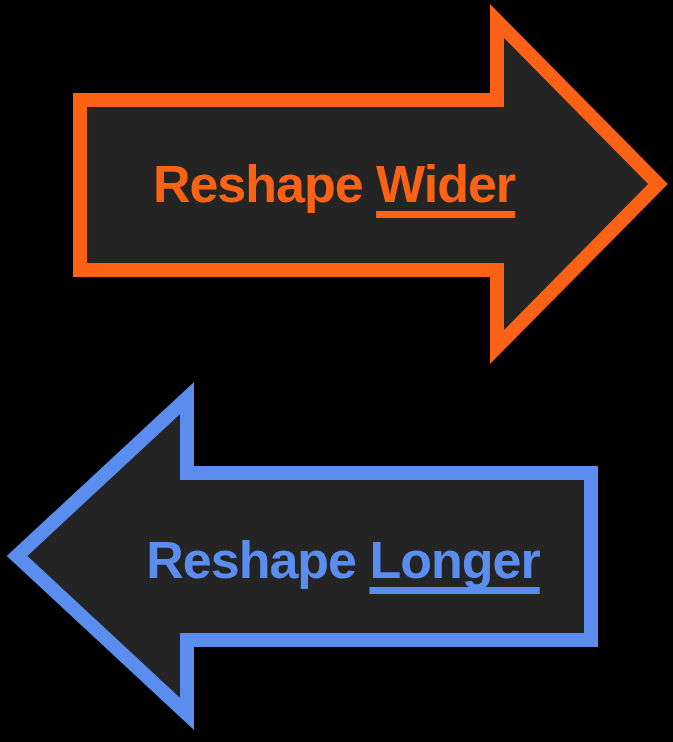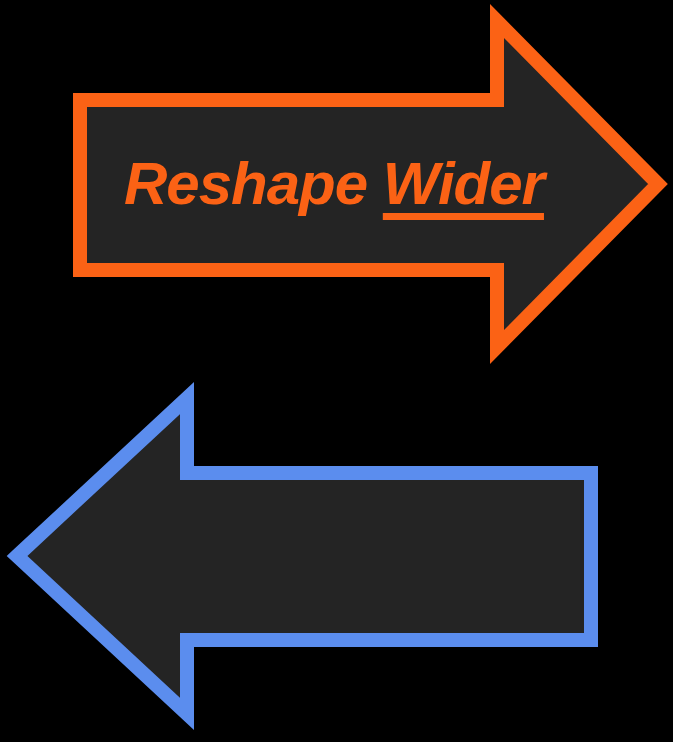--- a/index.html
+++ b/index.html
@@ -23,25 +23,24 @@
     display: block;
   }
   .arrow-shape {
     stroke-width: 14;
     stroke-linejoin: miter;
   }
   .arrow-label {
     position: absolute;
     transform: translate(-50%, -50%);
     font-weight: 700;
-    font-size: 60px;
+    font-size: 52px;
     letter-spacing: -1px;
     white-space: nowrap;
     line-height: 1;
-    font-style: italic;
   }
   .uline {
     text-decoration: underline;
     text-decoration-thickness: 7px;
     text-underline-offset: 9px;
     text-decoration-skip-ink: none;
   }
   .label-wider  { left: 334px; top: 184px; }
   .label-longer { left: 343px; top: 560px; }
 </style>
@@ -54,14 +53,17 @@
 
     <polygon class="arrow-shape" points="80,100 497,100 497,21 658,184 497,347 497,270 80,270" stroke="#FB6215" fill="#242424"></polygon>
 
     <polygon class="arrow-shape" points="17,556 187,398 187,473 591,473 591,640 187,640 187,714" stroke="#5B8DEE" fill="#242424"></polygon>
   </svg>
 
   <div class="arrow-label label-wider" style="color: rgb(251, 98, 21);">
     <span>Reshape </span><span class="uline">Wider</span>
   </div>
 
+  <div class="arrow-label label-longer" style="color: rgb(91, 141, 238);">
+    <span>Reshape </span><span class="uline">Longer</span>
+  </div>
 
 </div>
 
 </body></html>

